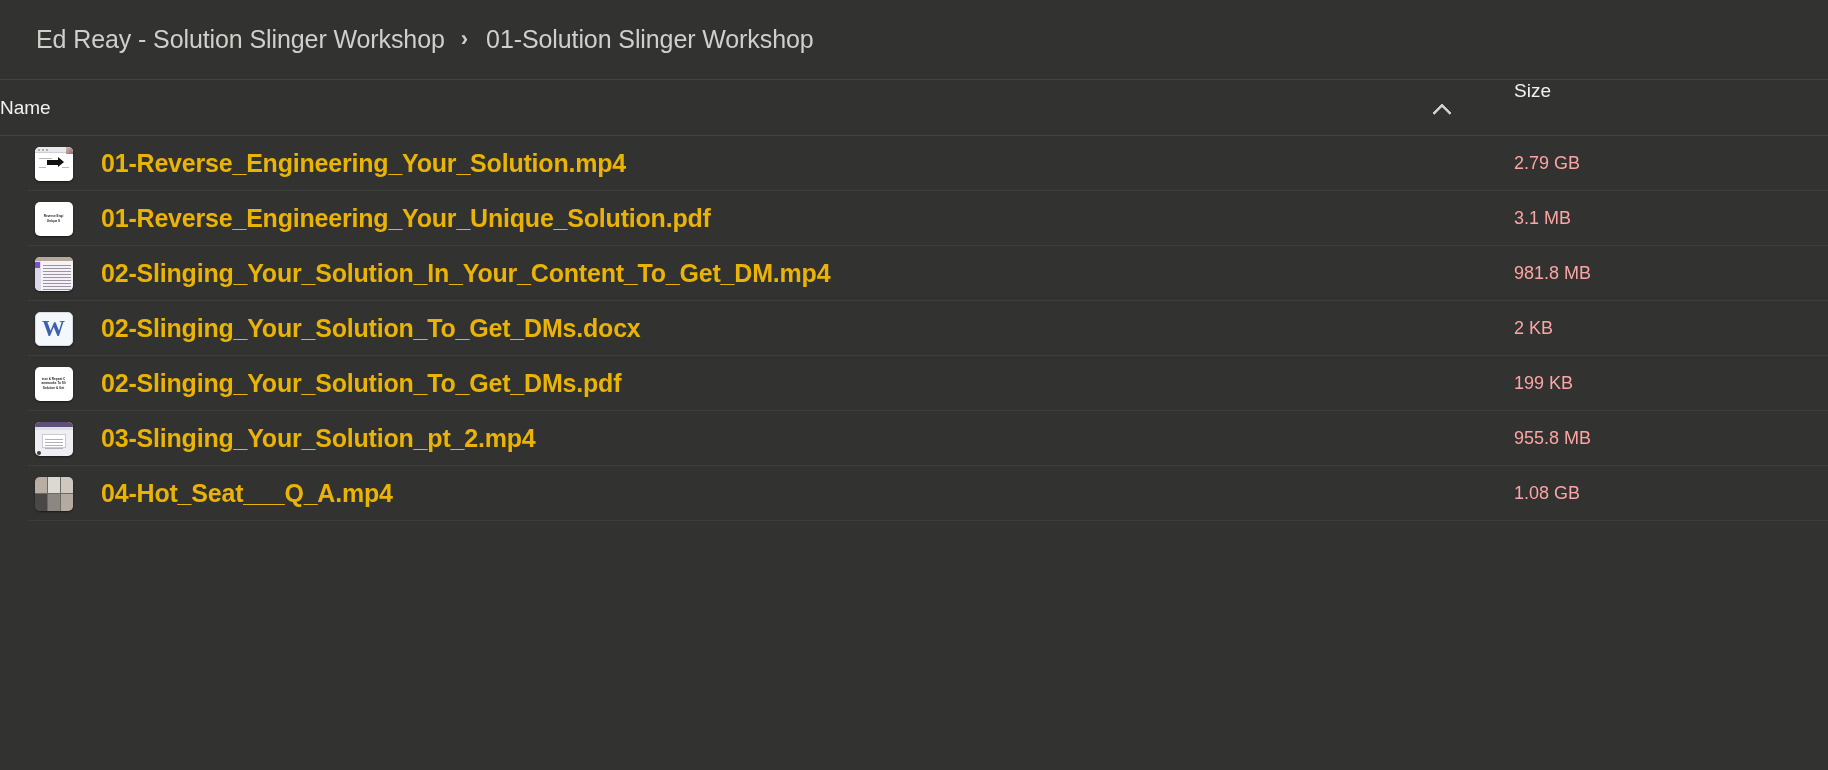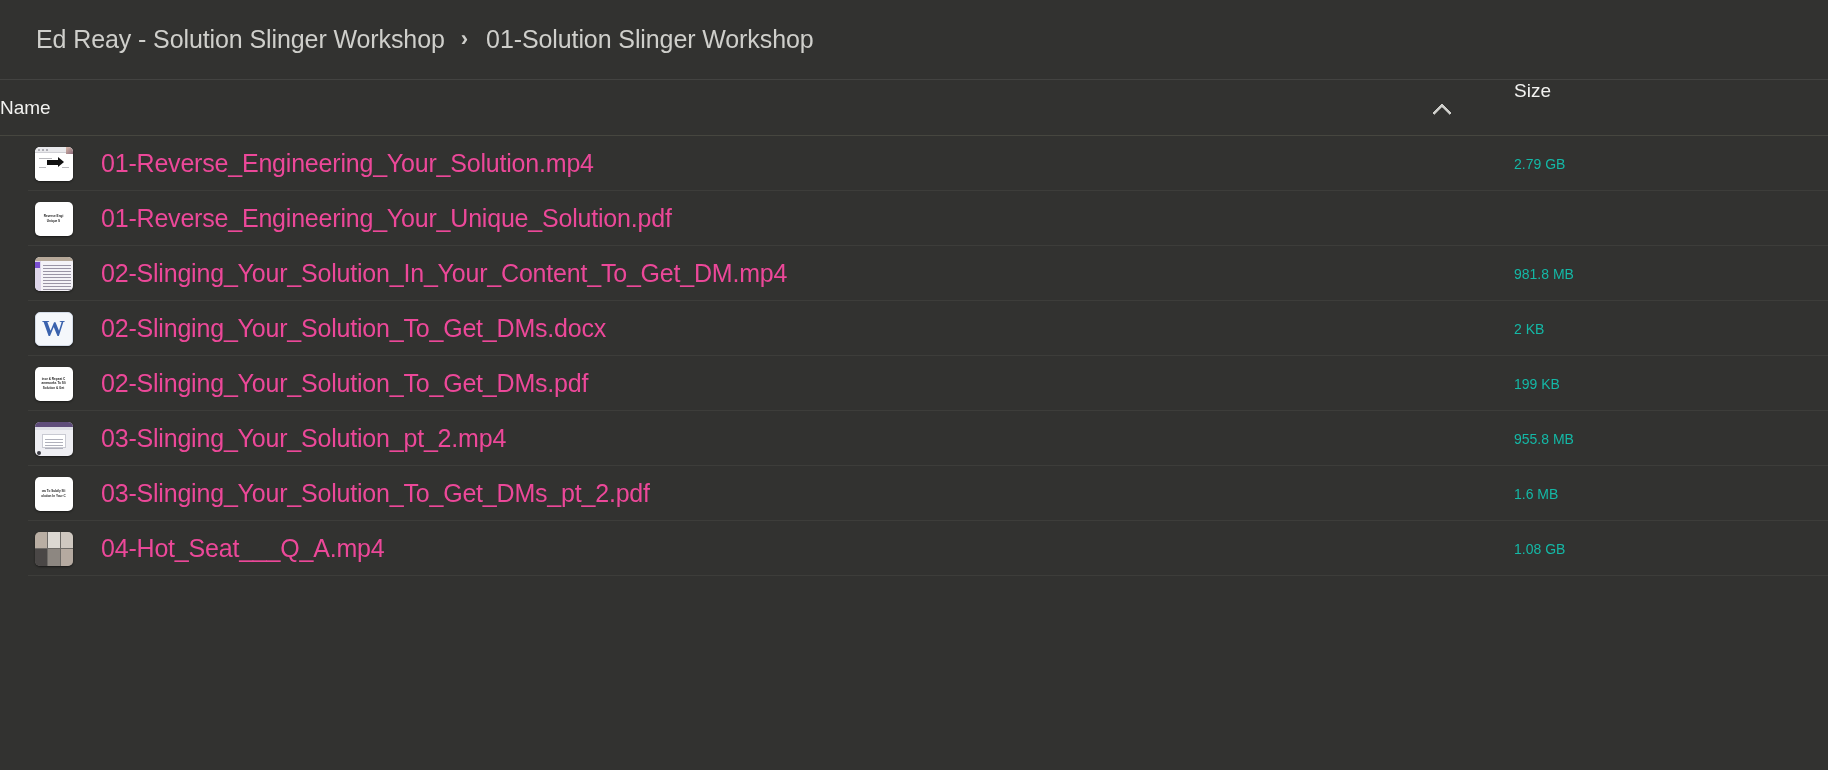--- a/index.html
+++ b/index.html
@@ -261,31 +261,32 @@
     display: grid;
     grid-template-columns: 1fr 1fr 1fr;
     grid-template-rows: 1fr 1fr;
     gap: 1px;
   }
   .thumb.photo-grid i { display: block; }
 
   .row-name {
     flex: 1 1 auto;
     font-size: 25px;
-    color: #ec4899;
+    color: #eab308;
     letter-spacing: -0.2px;
     white-space: nowrap;
     overflow: hidden;
+    font-weight: bold;
   }
 
   .row-size {
     flex: 0 0 340px;
     padding-left: 26px;
-    font-size: 14px;
-    color: #14b8a6;
+    font-size: 18px;
+    color: #fca5a5;
     white-space: nowrap;
   }
 
   .list-filler { flex: 1 1 auto; background: #323230; }
 </style>
 </head>
 <body>
 
 <div id="file-browser">
 
@@ -326,20 +327,21 @@
         <div class="row-size">2.79 GB</div>
       </div>
       <div class="file-row">
         <div class="row-icon-cell">
           <div class="thumb pdf-page">
             <div class="pl">Reverse Engi</div>
             <div class="pl">Unique S</div>
           </div>
         </div>
         <div class="row-name">01-Reverse_Engineering_Your_Unique_Solution.pdf</div>
+        <div class="row-size">3.1 MB</div>
       </div>
       <div class="file-row">
         <div class="row-icon-cell">
           <div class="thumb screen-doc">
             <div class="sbar"></div>
             <div class="srail"></div>
             <div class="saccent"></div>
             <div class="stext" style="top:8px"></div>
             <div class="stext" style="top:11px"></div>
             <div class="stext" style="top:14px"></div>
@@ -386,30 +388,20 @@
               <i style="top:13px"></i>
             </div>
             <div class="dot"></div>
           </div>
         </div>
         <div class="row-name">03-Slinging_Your_Solution_pt_2.mp4</div>
         <div class="row-size">955.8 MB</div>
       </div>
       <div class="file-row">
         <div class="row-icon-cell">
-          <div class="thumb pdf-page">
-            <div class="pl">ow To Subtly Sli</div>
-            <div class="pl">olution In Your C</div>
-          </div>
-        </div>
-        <div class="row-name">03-Slinging_Your_Solution_To_Get_DMs_pt_2.pdf</div>
-        <div class="row-size">1.6 MB</div>
-      </div>
-      <div class="file-row">
-        <div class="row-icon-cell">
           <div class="thumb photo-grid">
             <i style="background:#b9aea3"></i>
             <i style="background:#dcd8d2"></i>
             <i style="background:#cfc8c0"></i>
             <i style="background:#4a4746"></i>
             <i style="background:#8d8781"></i>
             <i style="background:#b5aaa0"></i>
           </div>
         </div>
         <div class="row-name">04-Hot_Seat___Q_A.mp4</div>

